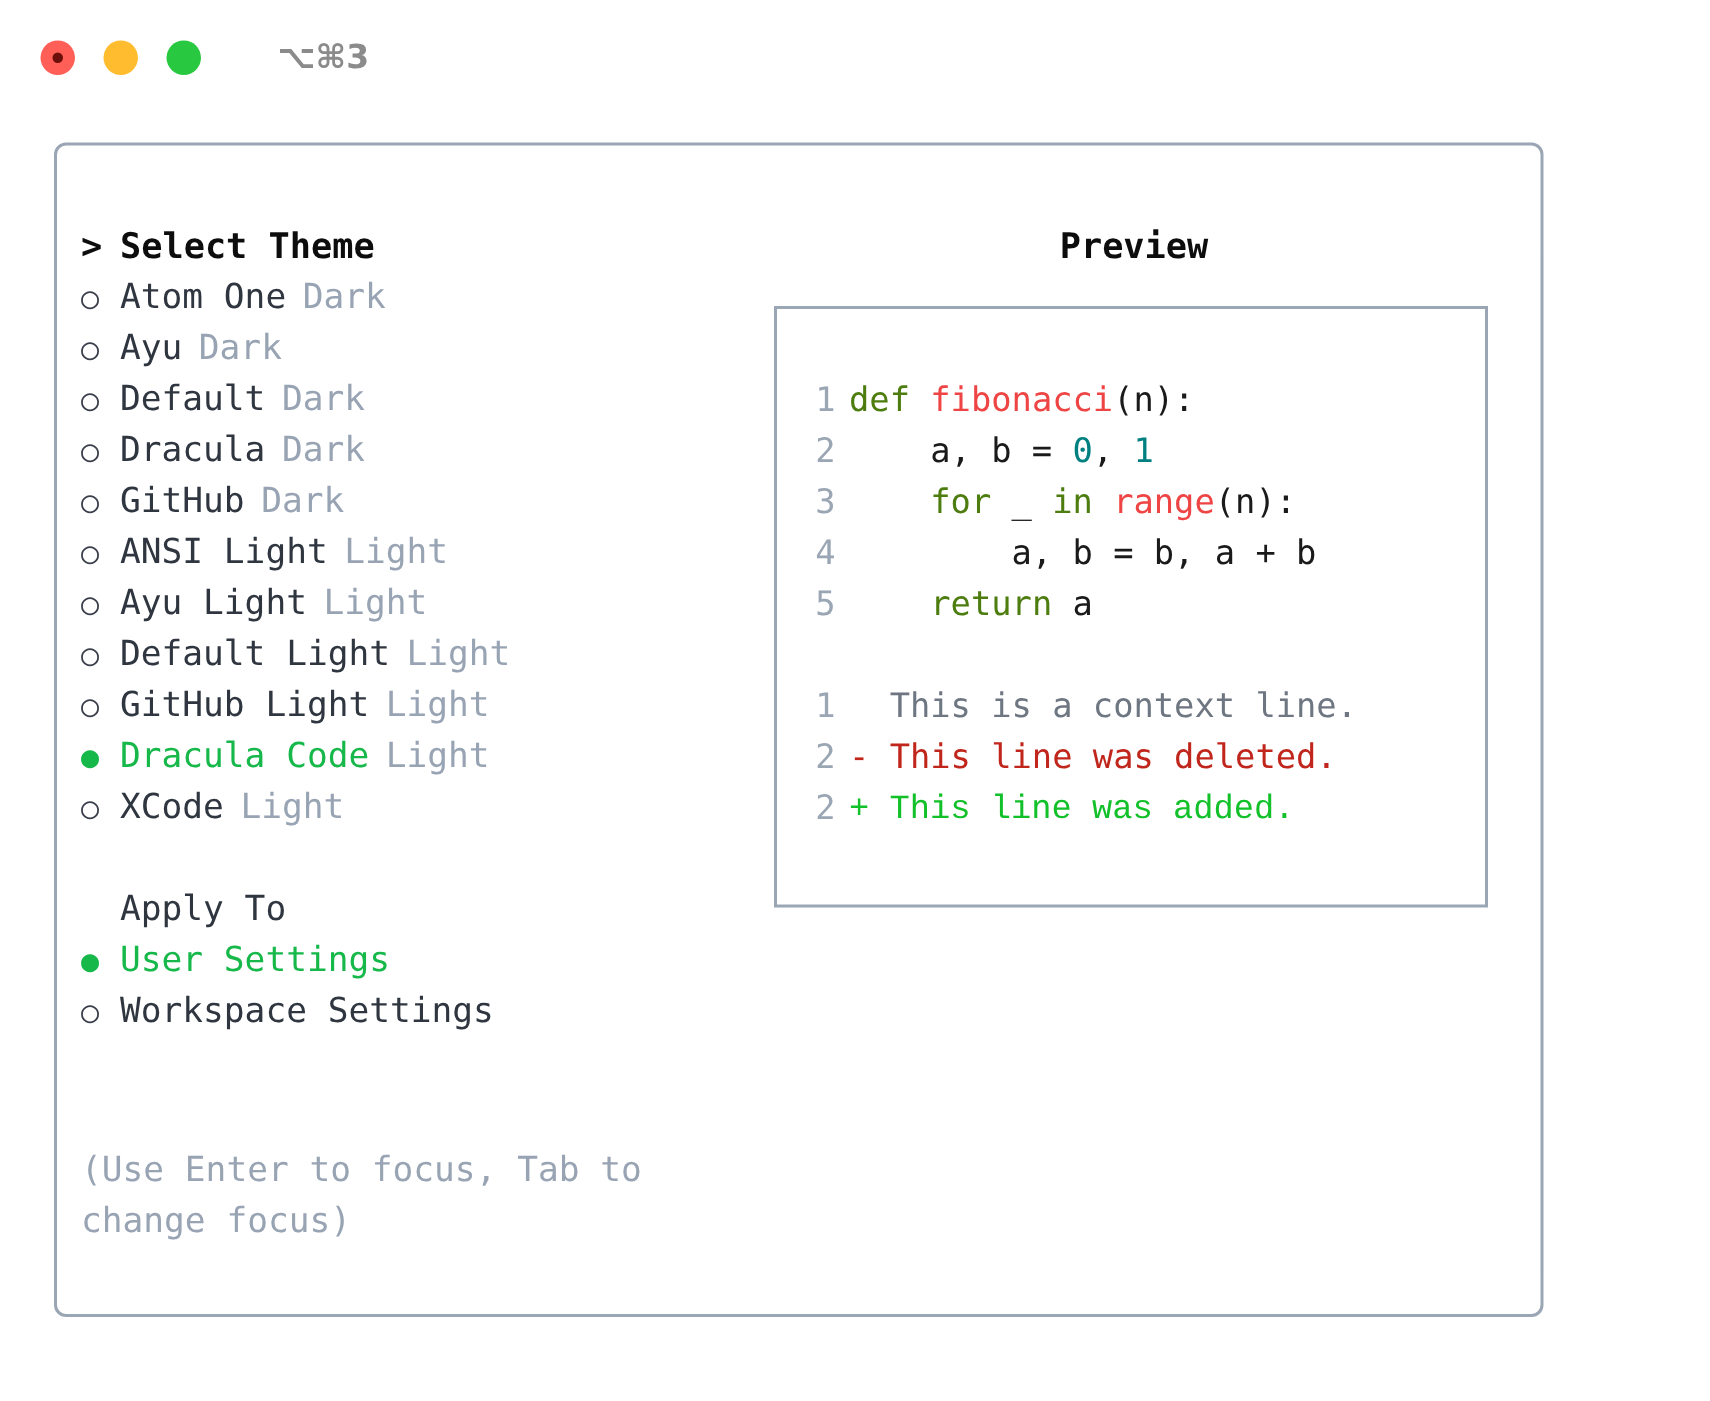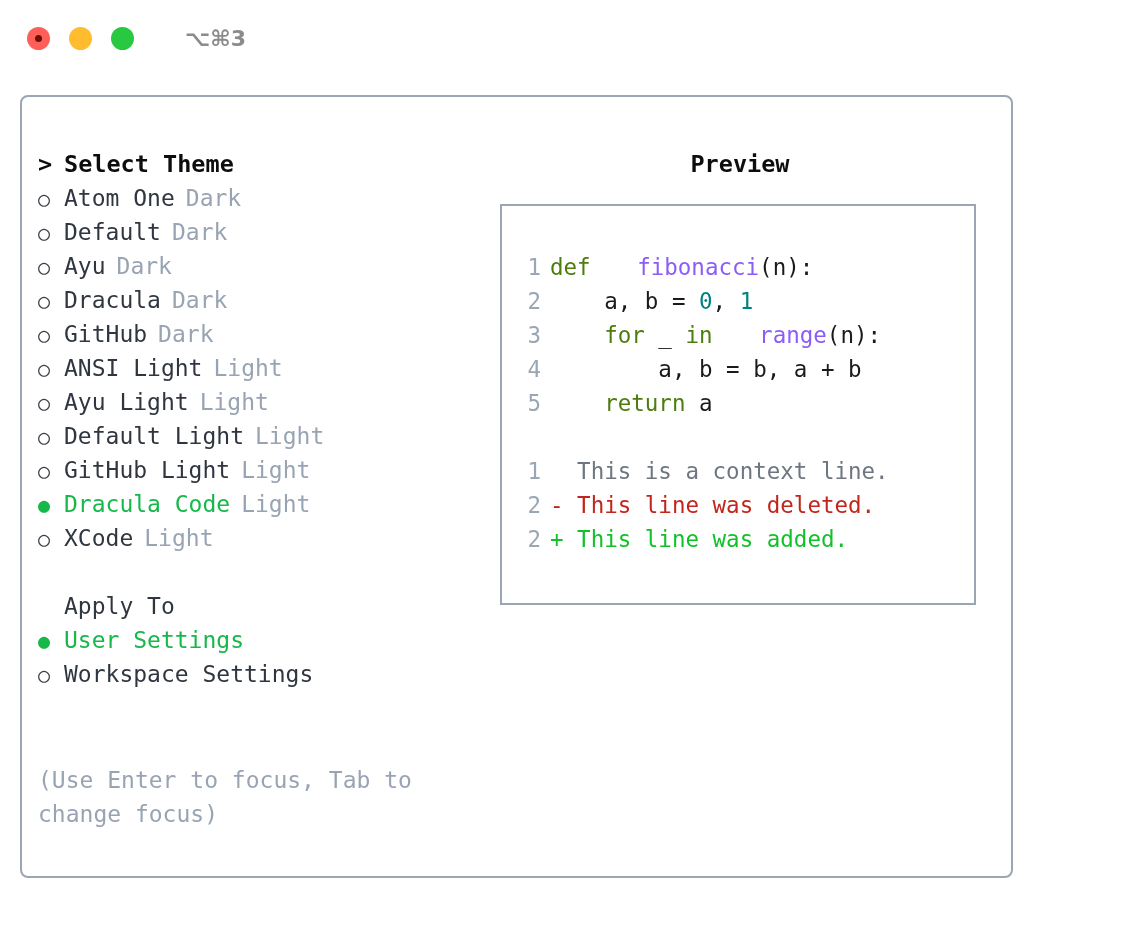--- a/index.html
+++ b/index.html
@@ -66,21 +66,21 @@
     font-family: "DejaVu Sans", "Liberation Sans", sans-serif;
     font-size: 22px;
     font-weight: bold;
     color: #8b8b8b;
     letter-spacing: 0px;
   }
 
   
   #panel {
     position: absolute;
-    left: 20px;
+    left: 36px;
     top: 95px;
     width: 993px;
     height: 783px;
     border: 2px solid #9aa6b4;
     border-radius: 8px;
     background: #ffffff;
     box-sizing: border-box;
   }
 
   
@@ -177,28 +177,28 @@
     width: 48px;
     min-width: 48px;
     text-align: right;
     color: #9aa6b4;
     padding-right: 9px;
     box-sizing: border-box;
   }
   .code-text { white-space: pre; }
 
   .tok-kw   { color: #4d7c0f; }
-  .tok-fn   { color: #8b5cf6; margin-left: 33px; }
+  .tok-fn   { color: #ef4444; }
   .tok-num  { color: #008080; }
   .tok-plain{ color: #1a1a1a; }
 
   .diff-gap { height: 34px; }
   .diff-context { color: #6e7681; }
   .diff-del { color: #c0261b; }
-  .diff-add { color: #12c12a; }
+  .diff-add { color: #12c12a; font-family: Liberation Mono, monospace; }
 </style>
 </head>
 <body>
 
 <div id="window">
 
   <div id="titlebar">
     <div class="traffic-lights">
       <div class="light red">
         <div class="rec-dot"></div>
@@ -212,22 +212,22 @@
   <div id="panel">
 
     <div id="left-col">
 
       <div class="row section-header">
         <span class="caret">&gt;</span><span>Select Theme</span>
       </div>
 
       <div id="theme-items">
           <div class="row"><span class="bullet">○</span><span class="item-label">Atom One</span><span class="item-tag">Dark</span></div>
+          <div class="row"><span class="bullet">○</span><span class="item-label">Ayu</span><span class="item-tag">Dark</span></div>
           <div class="row"><span class="bullet">○</span><span class="item-label">Default</span><span class="item-tag">Dark</span></div>
-          <div class="row"><span class="bullet">○</span><span class="item-label">Ayu</span><span class="item-tag">Dark</span></div>
           <div class="row"><span class="bullet">○</span><span class="item-label">Dracula</span><span class="item-tag">Dark</span></div>
           <div class="row"><span class="bullet">○</span><span class="item-label">GitHub</span><span class="item-tag">Dark</span></div>
           <div class="row"><span class="bullet">○</span><span class="item-label">ANSI Light</span><span class="item-tag">Light</span></div>
           <div class="row"><span class="bullet">○</span><span class="item-label">Ayu Light</span><span class="item-tag">Light</span></div>
           <div class="row"><span class="bullet">○</span><span class="item-label">Default Light</span><span class="item-tag">Light</span></div>
           <div class="row"><span class="bullet">○</span><span class="item-label">GitHub Light</span><span class="item-tag">Light</span></div>
           <div class="row"><span class="bullet selected">●</span><span class="item-label selected">Dracula Code</span><span class="item-tag">Light</span></div>
           <div class="row"><span class="bullet">○</span><span class="item-label">XCode</span><span class="item-tag">Light</span></div>
         </div>
 

